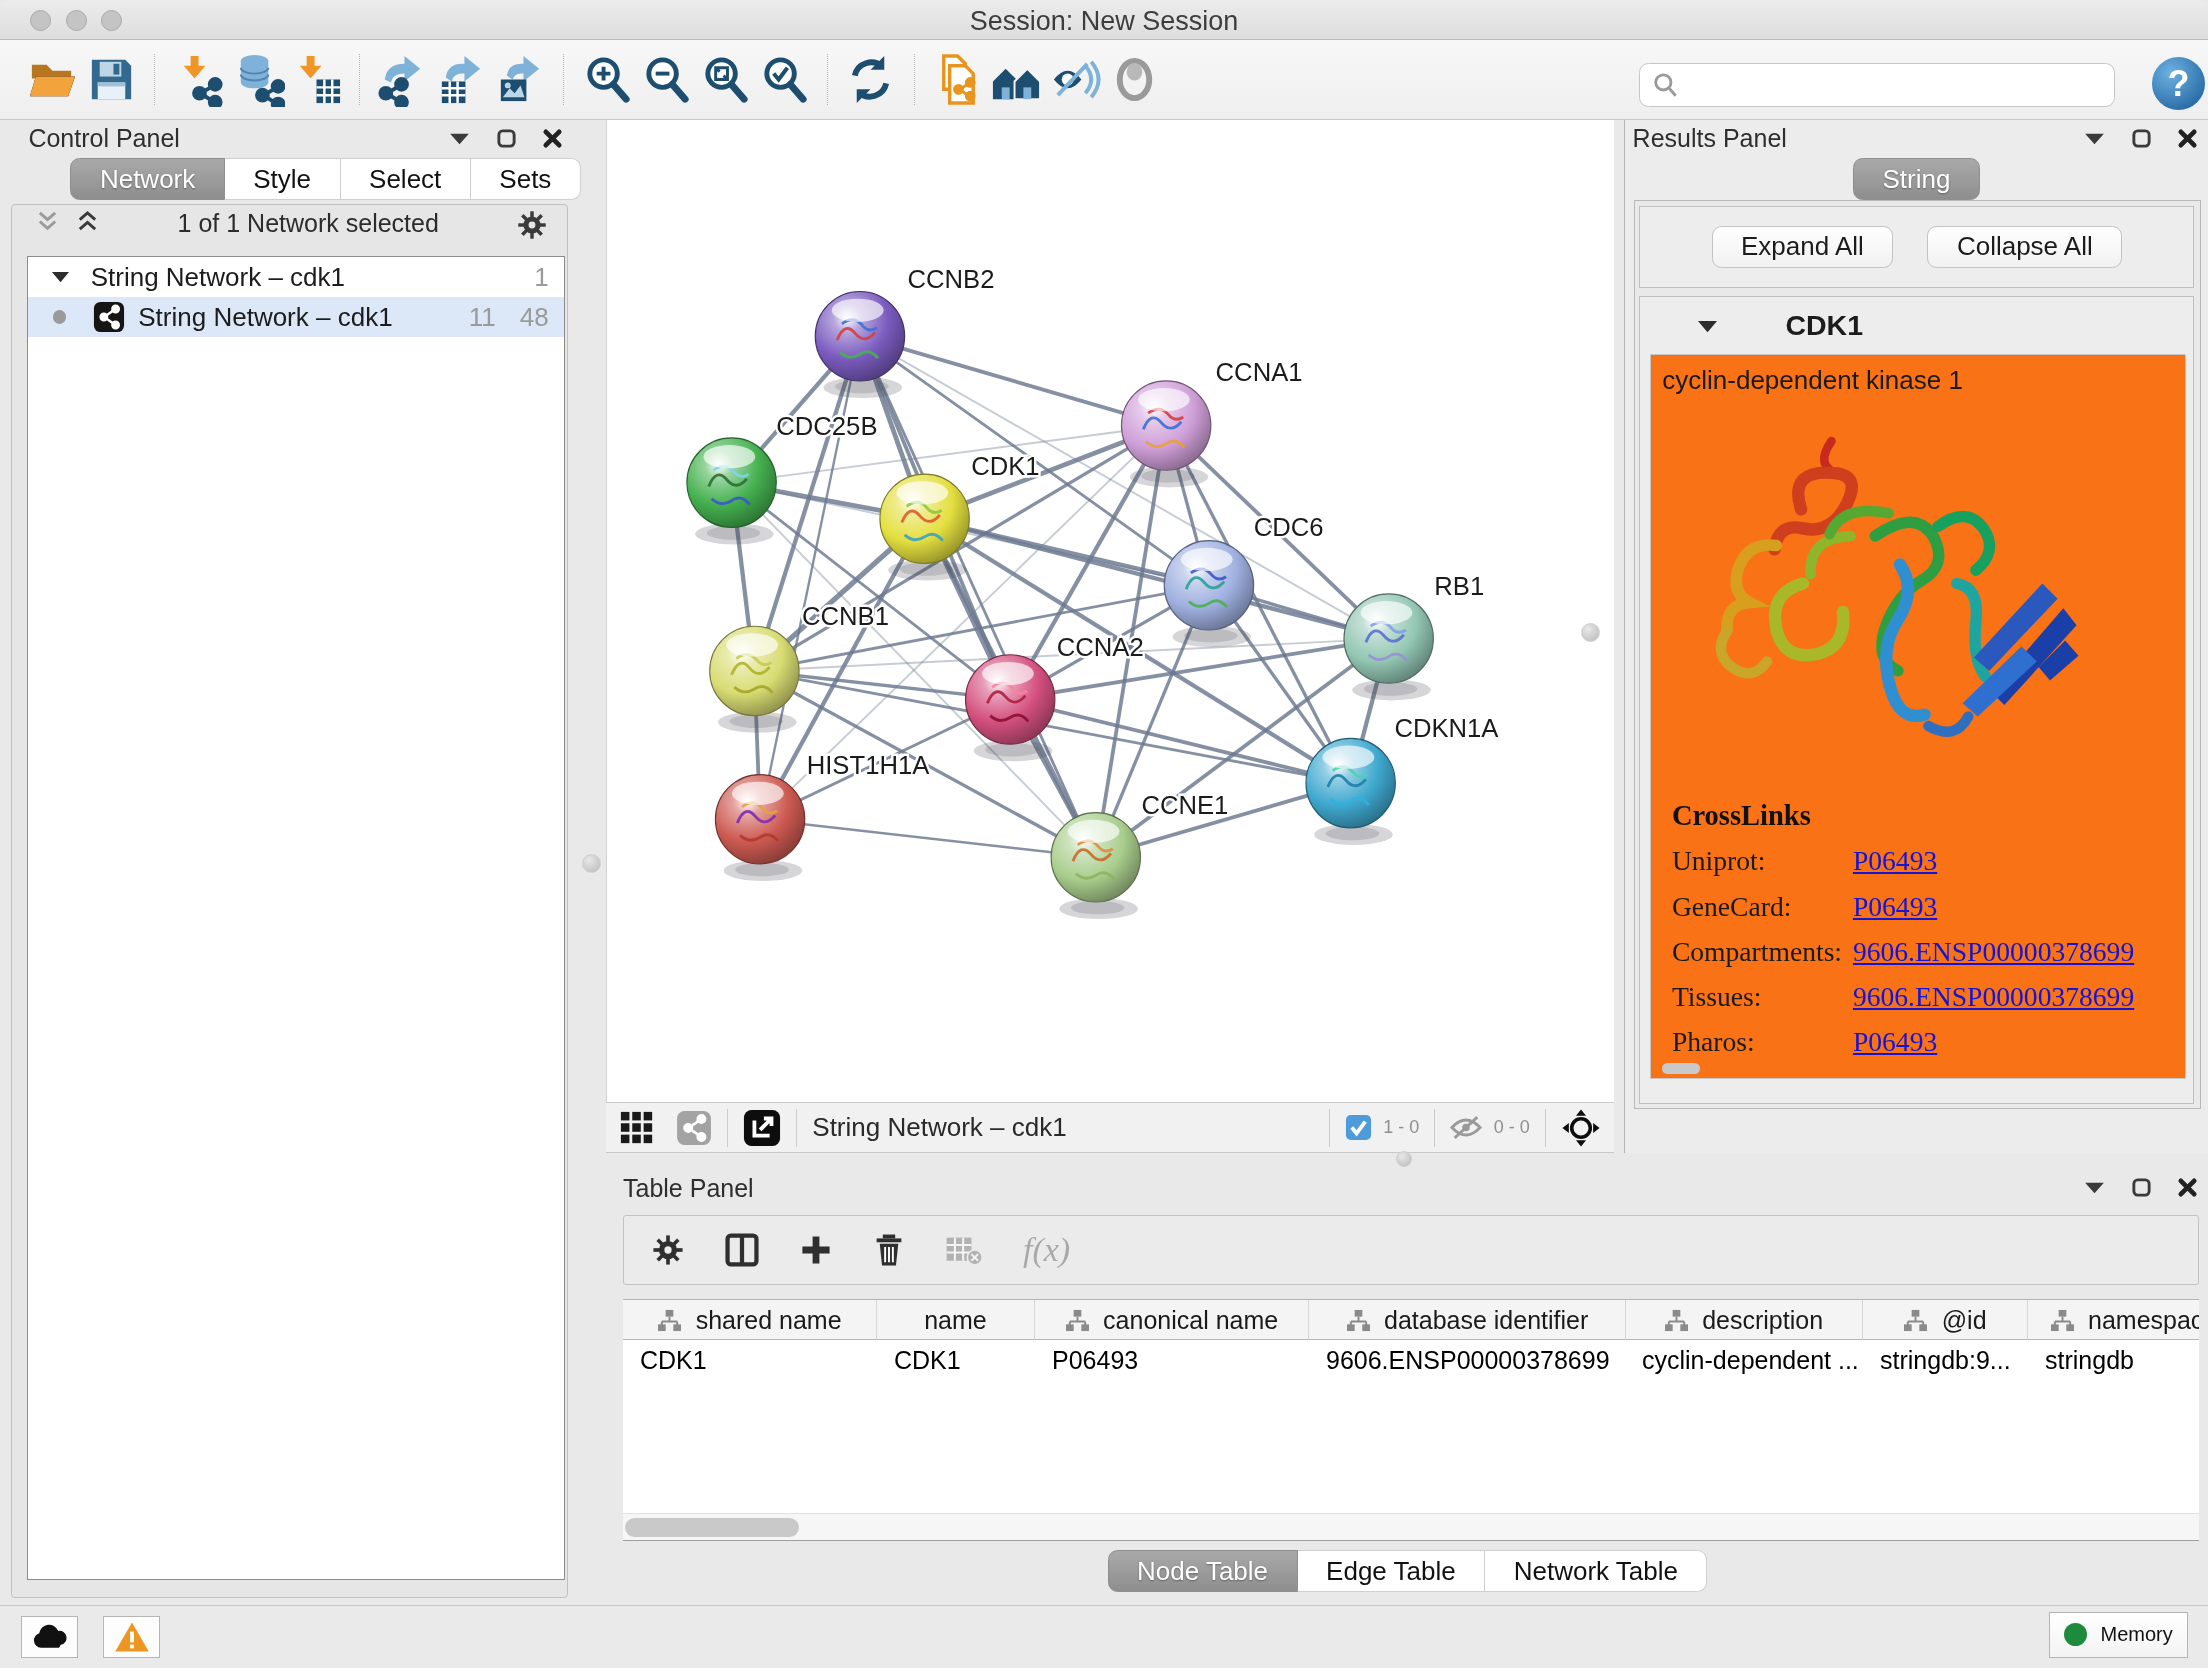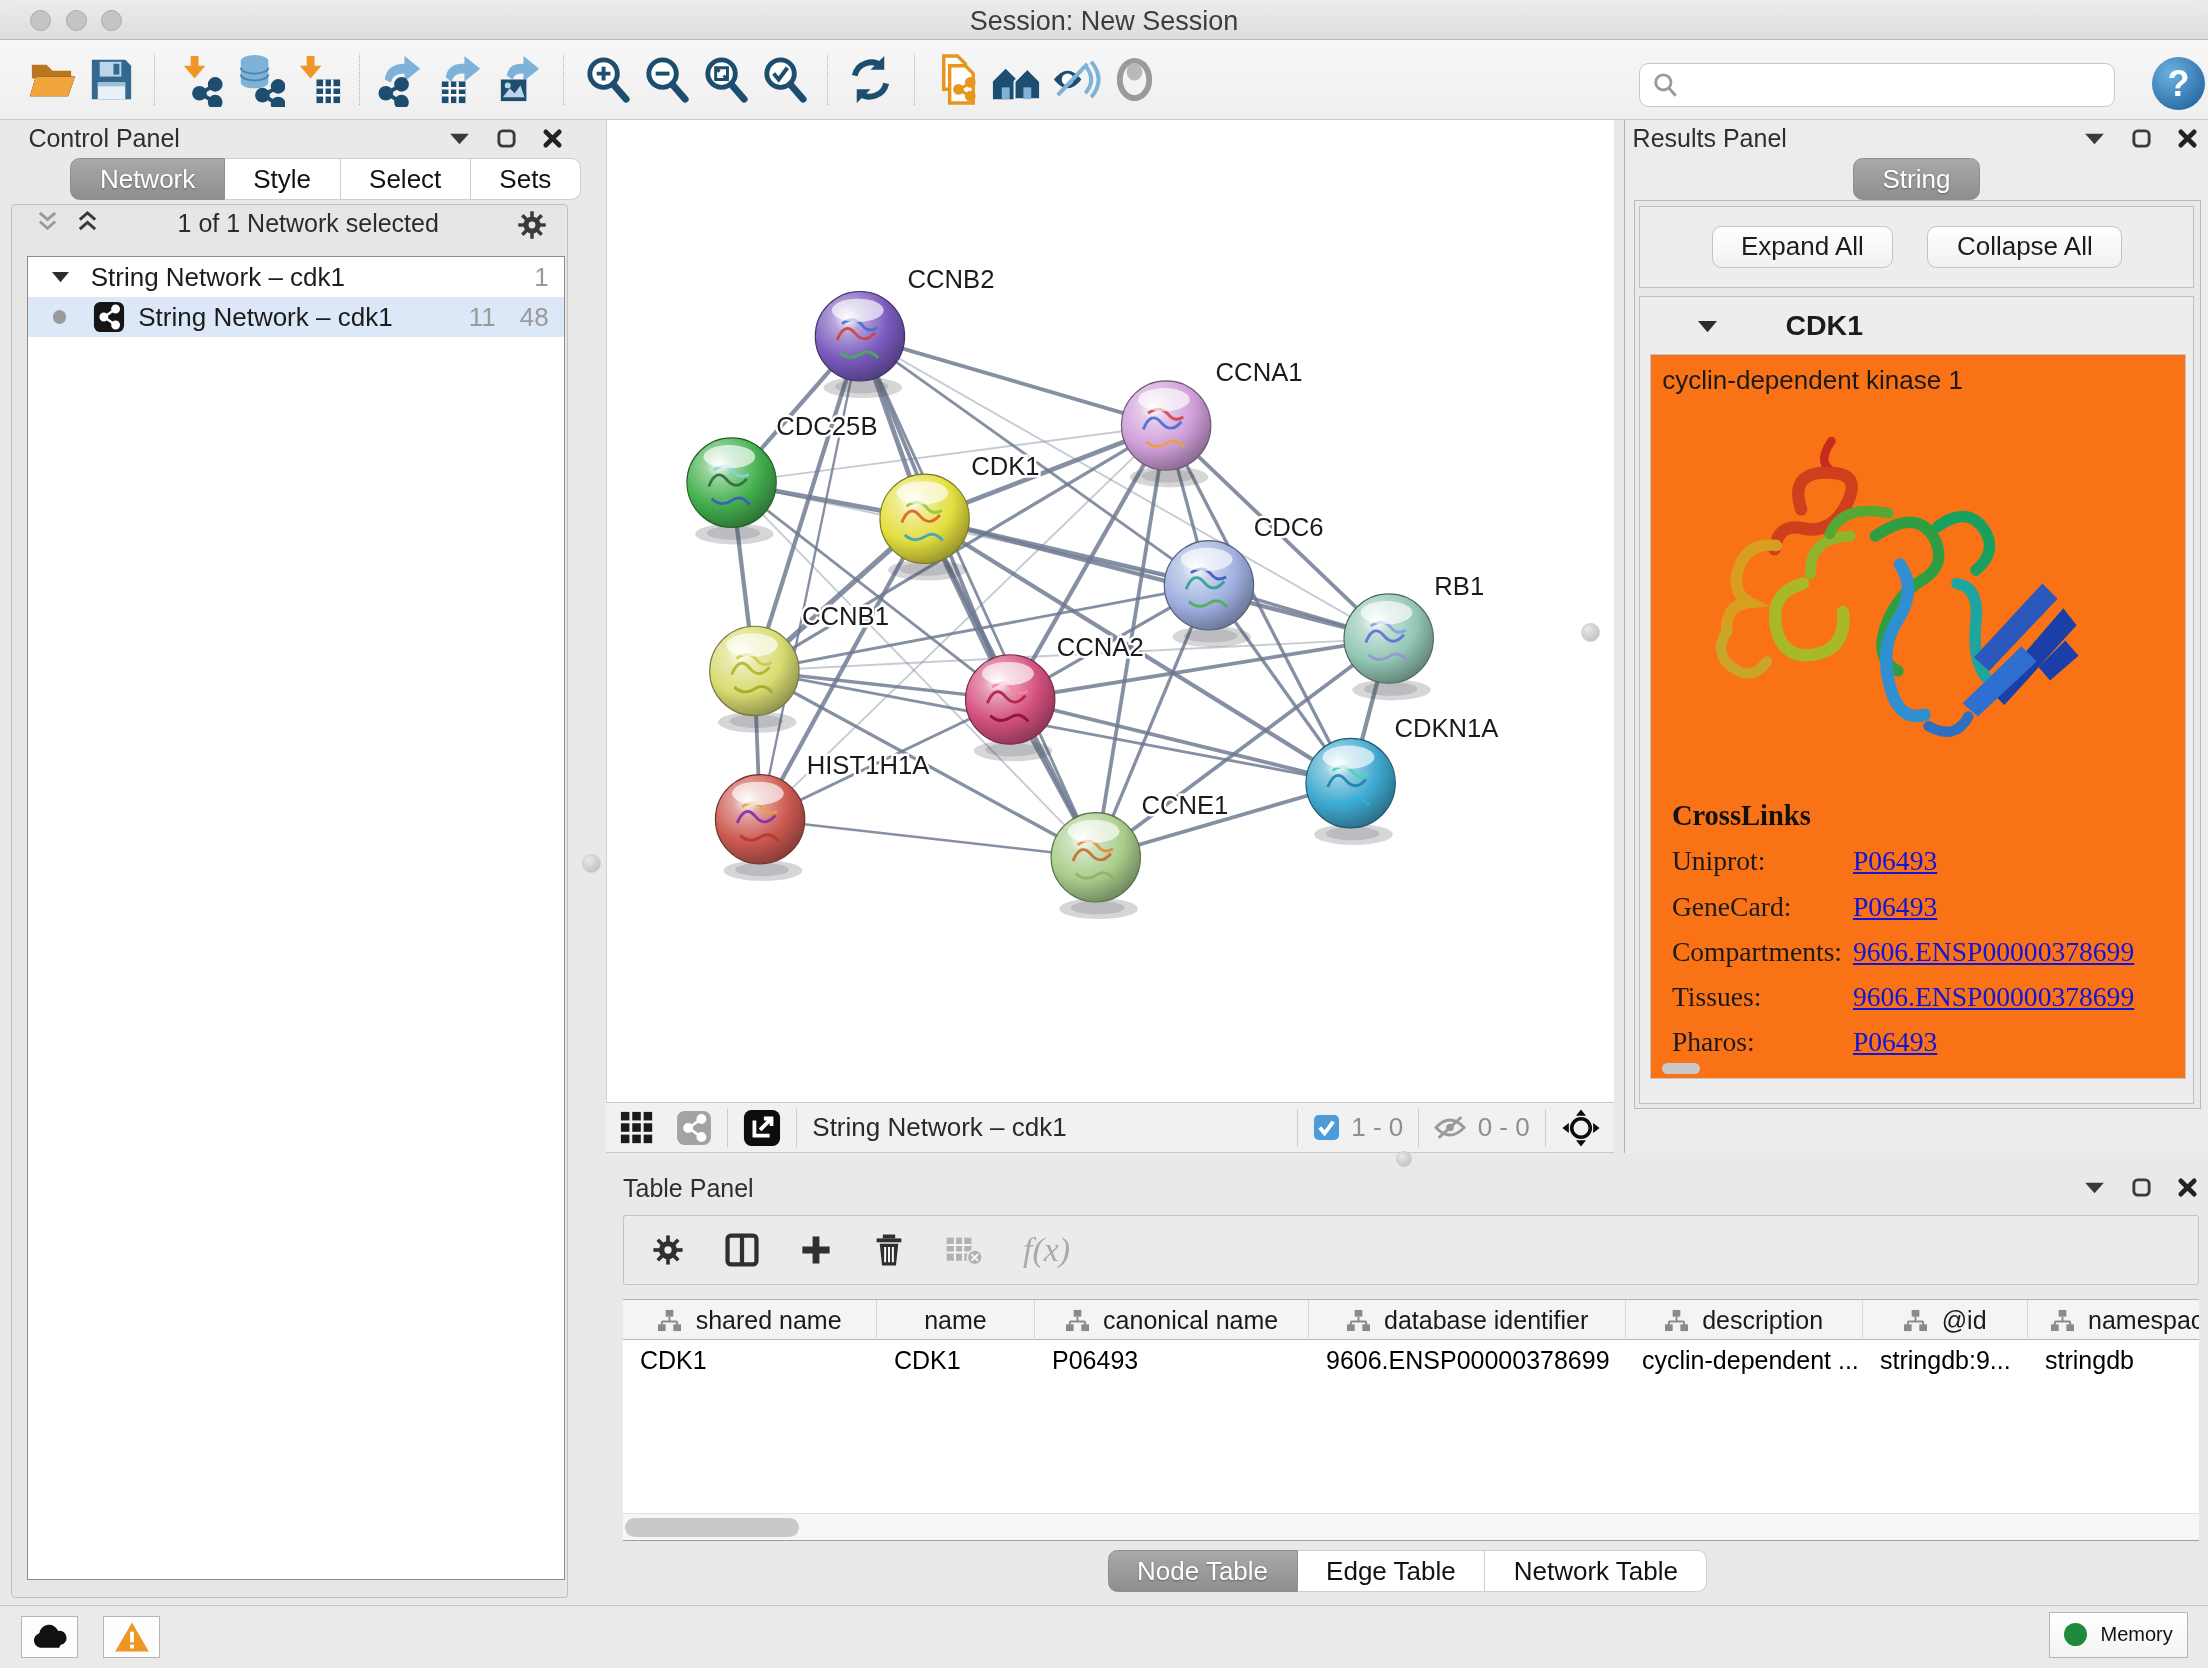--- a/index.html
+++ b/index.html
@@ -56,21 +56,21 @@
   .tree-count{color:#9a9a9a;font-size:26px;}
 
   
   #network-view{position:absolute;left:606px;top:120px;width:1008px;height:888px;}
   #net-canvas{position:absolute;left:0;top:0;width:1008px;height:982px;background:#fff;
     border-left:1px solid #d2d2d2;}
   #net-toolbar{position:absolute;left:0;top:982px;width:1008px;height:51px;background:#f1f1f1;
     border-top:1px solid #c9c9c9;border-bottom:1px solid #c9c9c9;display:flex;align-items:center;}
   .ntsep{width:0;height:38px;border-left:1px solid #cccccc;margin:0 15px;}
   #net-title{font-size:26px;color:#2a2a2a;}
-  .count-label{font-size:26px;color:#8f8f8f;}
+  .count-label{font-size:18px;color:#8f8f8f;}
 
   .split-dot{position:absolute;width:19px;height:19px;border-radius:50%;
     background:radial-gradient(circle at 35% 30%,#e8e8e8,#b9b9b9);border:1px solid #cfcfcf;}
 
   
   #results-panel{position:absolute;left:1624px;top:120px;width:585px;height:1033px;
     border-left:1.9px solid #b3b3b3;background:#ececec;}
   #res-outer{position:absolute;left:8.6px;top:80px;width:567px;height:909px;background:#e9e9e9;
     border:1px solid #b9b9b9;}
   #res-buttons{position:absolute;left:4.8px;top:4.8px;width:555px;height:82px;background:#ededed;

